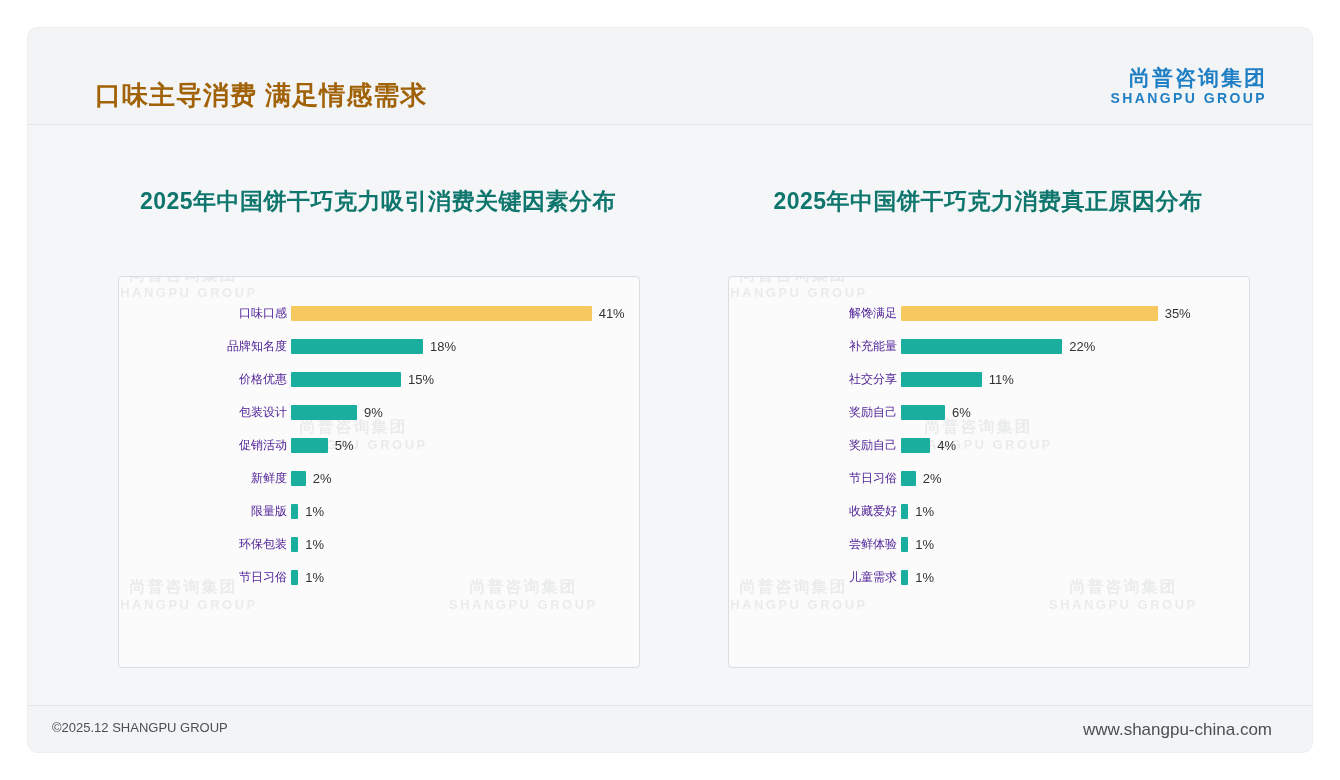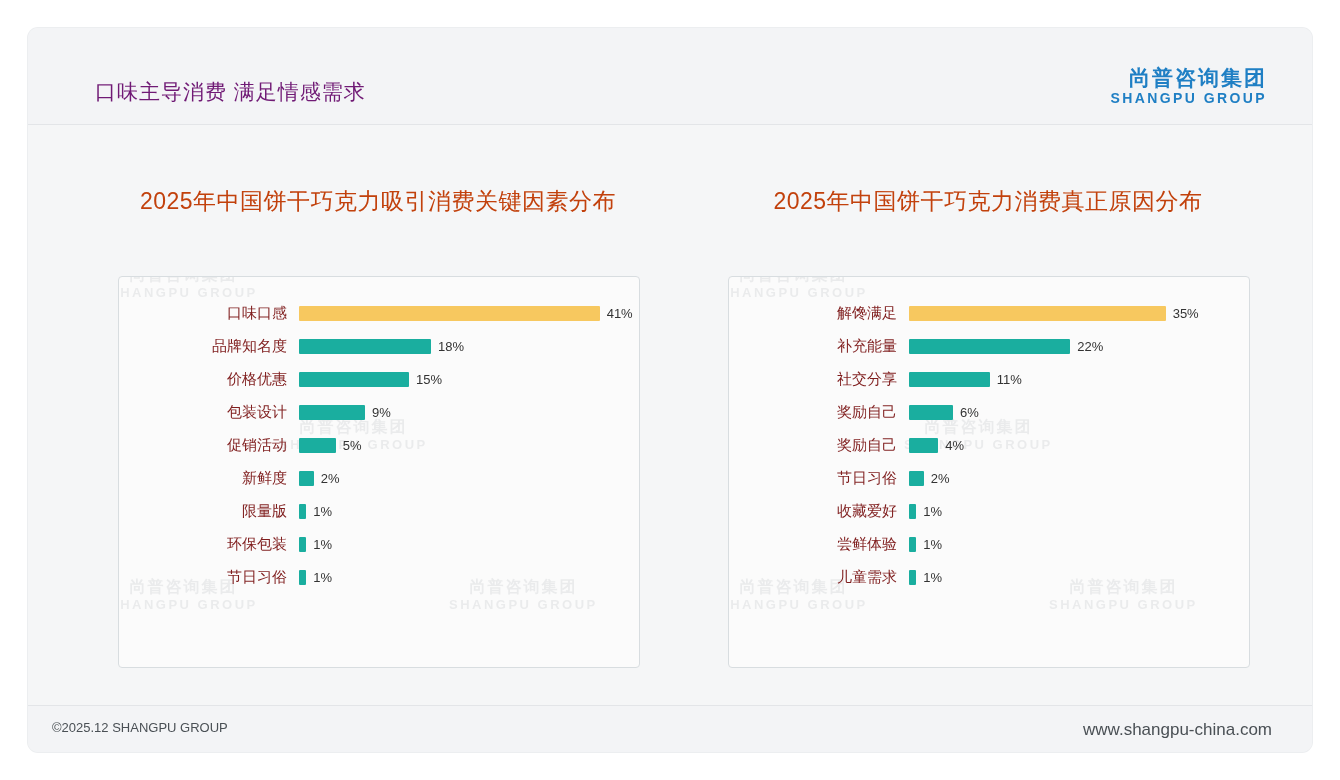--- a/index.html
+++ b/index.html
@@ -34,23 +34,23 @@
     top: 0;
     width: 100%;
     height: 96px;
     background: #f3f4f6;
     border-bottom: 1px solid #e3e5e8;
   }
   .page-title {
     position: absolute;
     left: 67px;
     top: 50px;
-    font-size: 21px;
-    font-weight: normal;
-    color: #701a75;
+    font-size: 26px;
+    font-weight: bold;
+    color: #a16207;
     letter-spacing: 1px;
   }
   .brand {
     position: absolute;
     right: 45px;
     top: 38px;
     text-align: right;
     line-height: 1.15;
   }
   .brand-cn {
@@ -82,22 +82,22 @@
   }
   .chart-left  { left: 55px; }
   .chart-right { left: 665px; }
 
   .chart-title {
     position: absolute;
     top: 62px;
     width: 100%;
     text-align: center;
     font-size: 23px;
-    font-weight: normal;
-    color: #c2410c;
+    font-weight: bold;
+    color: #0f766e;
     letter-spacing: 0.5px;
   }
 
   .chart-panel {
     position: absolute;
     top: 152px;
     left: 35px;
     width: 520px;
     height: 390px;
     background: rgba(255,255,255,0.55);
@@ -113,23 +113,23 @@
     width: 100%;
   }
   .row {
     display: flex;
     align-items: center;
     height: 33px;
   }
   .row-label {
     width: 168px;
     text-align: right;
-    padding-right: 12px;
-    font-size: 15px;
-    color: #7f1d1d;
+    padding-right: 4px;
+    font-size: 12px;
+    color: #4c1d95;
     white-space: nowrap;
   }
   .bar-wrap {
     flex: 1;
     display: flex;
     align-items: center;
     height: 100%;
   }
   .bar {
     height: 15px;

